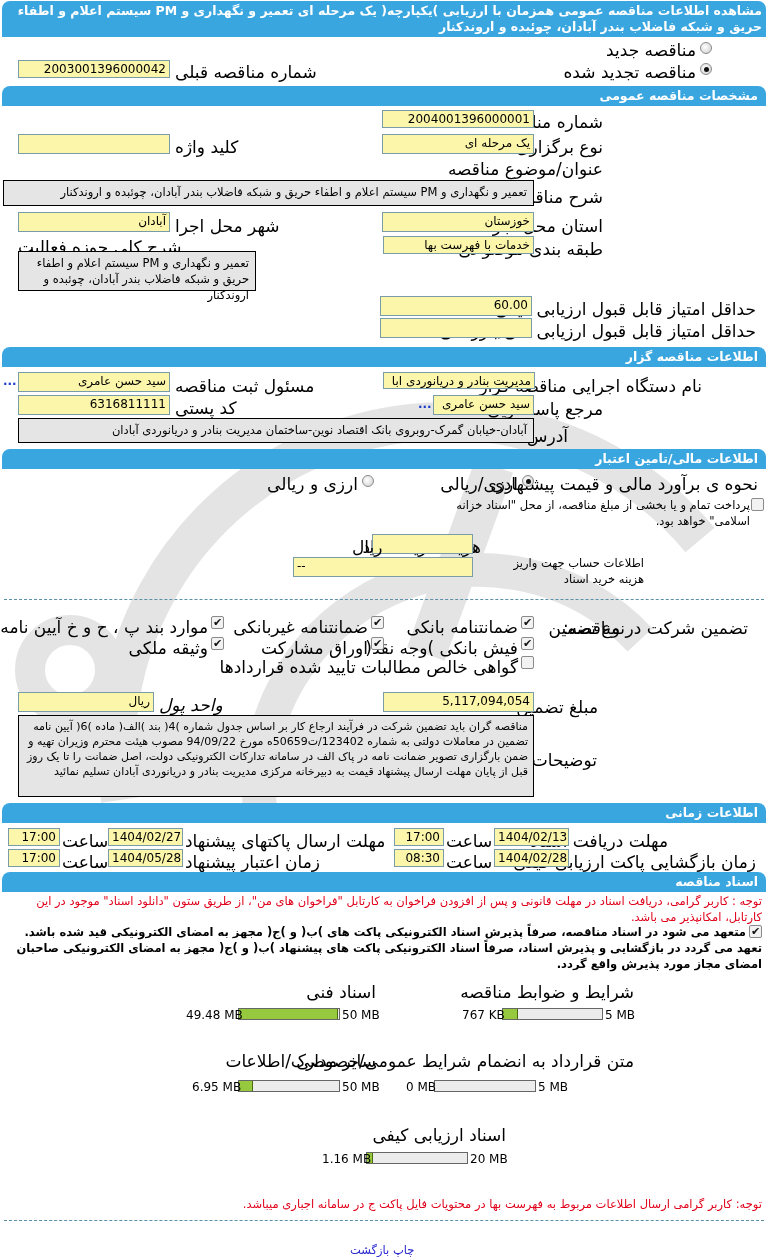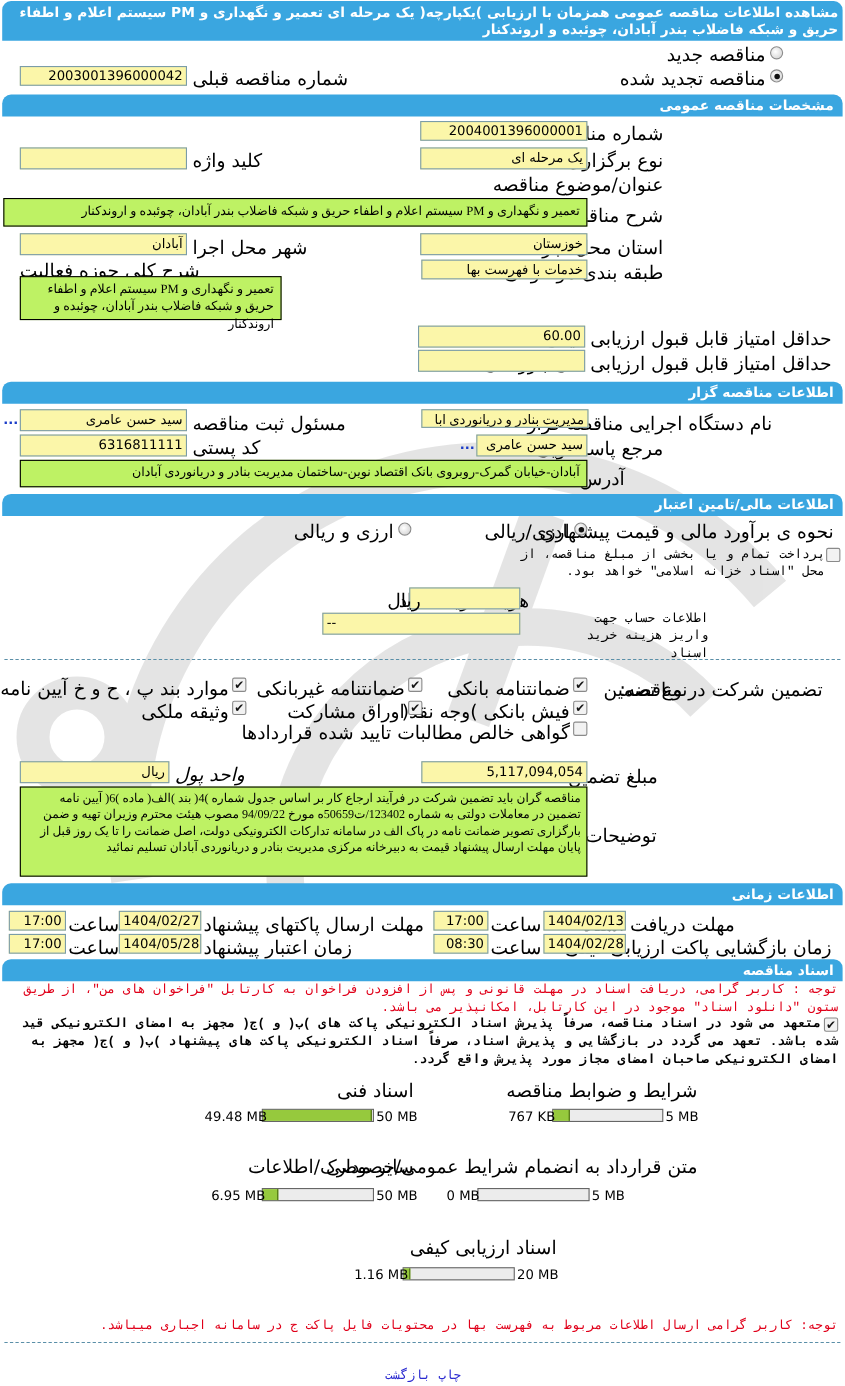--- a/index.html
+++ b/index.html
@@ -2,25 +2,25 @@
 <html><head>
 <meta charset="utf-8">
 <style>
   * { box-sizing: border-box; margin: 0; padding: 0; }
   body { width: 768px; height: 1260px; background: #ffffff; font-family: "DejaVu Sans", sans-serif; font-size: 11.5px; color: #000; position: relative; overflow: hidden; }
   .page { direction: rtl; position: relative; width: 768px; height: 1260px; }
   .watermark { position: absolute; left: 0; top: 380px; width: 768px; height: 450px; pointer-events: none; opacity: 0.22; }
   .hdr { position: absolute; left: 2px; right: 2px; background: #3aa6e0; color: #fff; font-weight: bold; font-size: 12.5px; border-radius: 8px 8px 0 0; padding: 2px 8px; line-height: 16px; }
   .title-hdr { top: 1px; height: 36px; border-radius: 8px 8px 0 0; padding: 2px 4px; font-size: 12.5px; line-height: 16px; }
   .sec-hdr { height: 20px; }
-  .abs { position: absolute; font-family: Liberation Mono, monospace; }
+  .abs { position: absolute; }
   .lbl { position: absolute; white-space: nowrap; font-size: 17px; }
   .field { position: absolute; background: #fbf6a9; border: 1px solid #7a9ca8; height: 18px; line-height: 16px; padding: 0 3px; font-size: 12px; white-space: nowrap; overflow: hidden; text-align: right; }
   .field.ltr { direction: ltr; text-align: right; }
-  .box { position: absolute; border: 1px solid #000; background: #bef264; padding: 3px 6px; font-size: 11.5px; line-height: 16px; font-family: Liberation Serif, serif; }
+  .box { position: absolute; border: 1px solid #000; background: #e5e5e5; padding: 3px 6px; font-size: 11.5px; line-height: 16px; }
   .radio { position: absolute; width: 12px; height: 12px; border-radius: 50%; border: 1px solid #8a8a8a; background: radial-gradient(circle at 40% 40%, #fff, #ccc); }
   .radio.on::after { content: ""; position: absolute; left: 2.5px; top: 2.5px; width: 5px; height: 5px; border-radius: 50%; background: #111; }
   .chk { position: absolute; width: 13px; height: 13px; border: 1px solid #8a8a8a; border-radius: 2px; background: #f2f2f2; font-size: 11px; line-height: 11px; text-align: center; color: #111; }
   .dots { position: absolute; color: #1a3cc8; font-weight: bold; font-size: 12px; }
   .red { color: #e0001a; }
   .bold { font-weight: bold; }
   .dash { position: absolute; left: 4px; right: 4px; border-top: 1px dashed #5a8fa8; }
   .bar { position: absolute; height: 12px; border: 1px solid #666; background: #ececec; }
   .bar .fill { position: absolute; right: auto; left: 0; top: 0; bottom: 0; background: #96c93d; border-right: 1px solid #4a6a10; }
   .sz { position: absolute; direction: ltr; font-size: 12px; white-space: nowrap; }
@@ -73,21 +73,21 @@
   <div class="box" style="left:18px;top:251px;width:238px;height:40px;">تعمیر و نگهداری و PM سیستم اعلام و اطفاء حریق و شبکه فاضلاب بندر آبادان، چوئبده و اروندکنار</div>
 
   <span class="lbl" style="right:12px;top:299px;">حداقل امتیاز قابل قبول ارزیابی کیفی</span>
   <div class="field ltr" style="left:380px;top:296px;width:152px;height:20px;">60.00</div>
   <span class="lbl" style="right:12px;top:321px;">حداقل امتیاز قابل قبول ارزیابی فنی/بازرگانی</span>
   <div class="field" style="left:380px;top:318px;width:152px;height:20px;"></div>
 
   <div class="hdr sec-hdr" style="top:347px;">اطلاعات مناقصه گزار</div>
 
   <span class="lbl" style="right:66px;top:376px;">نام دستگاه اجرایی مناقصه گزار</span>
-  <div class="field" style="left:383px;top:372px;width:152px;height:17px;font-family:Liberation Serif, serif;">مدیریت بنادر و دریانوردی ابا</div>
+  <div class="field" style="left:383px;top:372px;width:152px;height:17px;">مدیریت بنادر و دریانوردی ابا</div>
   <span class="lbl" style="left:175px;top:376px;">مسئول ثبت مناقصه</span>
   <div class="field" style="left:18px;top:372px;width:152px;height:20px;">سید حسن  عامری</div>
   <span class="dots" style="left:3px;top:374px;">...</span>
 
   <span class="lbl" style="right:165px;top:399px;">مرجع پاسخگویی</span>
   <div class="field" style="left:433px;top:395px;width:101px;height:20px;">سید حسن عامری</div>
   <span class="dots" style="left:418px;top:397px;">...</span>
   <span class="lbl" style="left:175px;top:398px;">کد پستی</span>
   <div class="field ltr" style="left:18px;top:395px;width:152px;height:20px;">6316811111</div>
 

